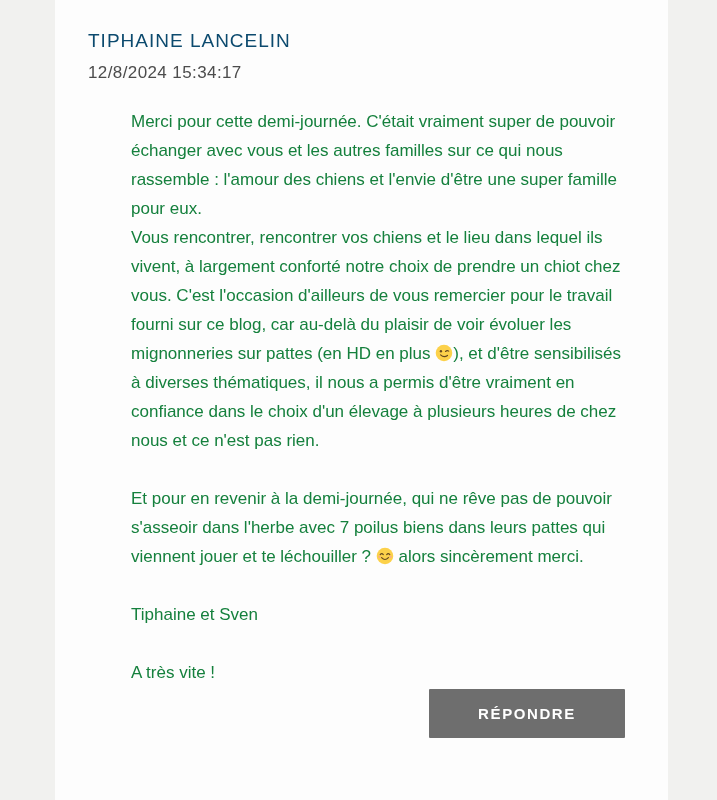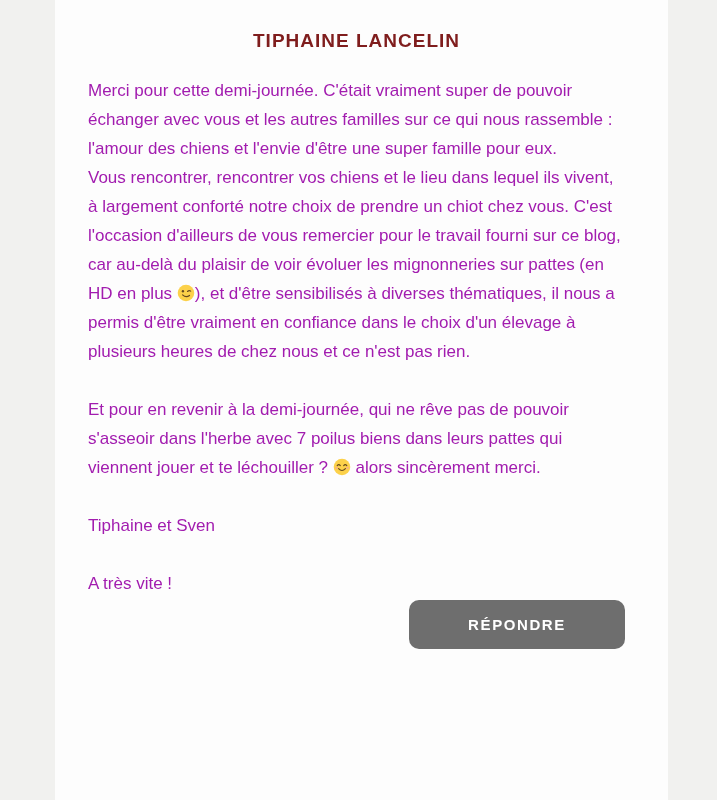--- a/index.html
+++ b/index.html
@@ -19,76 +19,77 @@
     left: 55px;
     top: 0;
     width: 613px;
     height: 800px;
     background: var(--card-bg, #fdfdfd);
     padding: 30px 43px 22px 33px;
   }
   .author-name {
     font-size: 19px;
     letter-spacing: 1px;
-    color: #7f1d1d;
-    font-weight: 700;
-    text-align: center;
+    color: #0c4a6e;
+    font-weight: 400;
   }
   .timestamp {
     margin-top: 11px;
     font-size: 17px;
     letter-spacing: 0.4px;
     color: #4c4c4c;
   }
   .message {
     margin-top: 24px;
     font-size: 17px;
     line-height: 29px;
-    color: #a21caf;
+    color: #15803d;
+    margin-left: 43px;
   }
   .message p.paragraph {
     margin: 0 0 29px 0;
     white-space: pre-line;
   }
   .message p.paragraph:last-child { margin-bottom: 0; }
   .emoji {
     display: inline-block;
     width: 18px;
     height: 18px;
     vertical-align: -3px;
   }
   .emoji svg { display: block; width: 100%; height: 100%; }
   .button-row {
     display: flex;
     justify-content: flex-end;
     margin-top: 2px;
   }
   .reply-button {
-    width: 216px;
+    width: 196px;
     height: 49px;
     display: flex;
     align-items: center;
     justify-content: center;
     background: var(--button-bg, #6e6e6e);
     color: var(--button-text, #ffffff);
     font-family: "Liberation Sans", sans-serif;
     font-size: 15px;
     font-weight: 700;
     letter-spacing: 1.6px;
     border: none;
-    border-radius: 10px;
+    border-radius: 1px;
     cursor: pointer;
   }
 </style>
 </head>
 <body>
 
 <div class="page">
   <div class="card">
     <div class="author-name">TIPHAINE LANCELIN</div>
+    <div class="timestamp">12/8/2024 15:34:17</div>
     <div class="message">
         <p class="paragraph">Merci pour cette demi-journée. C'était vraiment super de pouvoir échanger avec vous et les autres familles sur ce qui nous rassemble : l'amour des chiens et l'envie d'être une super famille pour eux.
 Vous rencontrer, rencontrer vos chiens et le lieu dans lequel ils vivent, à largement conforté notre choix de prendre un chiot chez vous. C'est l'occasion d'ailleurs de vous remercier pour le travail fourni sur ce blog, car au-delà du plaisir de voir évoluer les mignonneries sur pattes (en HD en plus <span class="emoji"><svg viewBox="0 0 20 20" xmlns="http://www.w3.org/2000/svg">
               <circle cx="10" cy="10" r="9.2" fill="#fcd14a"></circle>
               <circle cx="6.6" cy="8.1" r="1.3" fill="#66491f"></circle>
               <path d="M11.7 8.3 Q13.4 6.6 15.2 7.9" stroke="#66491f" stroke-width="1.3" fill="none" stroke-linecap="round"></path>
               <path d="M6.2 12.1 Q10 15.8 13.9 12.7" stroke="#66491f" stroke-width="1.3" fill="none" stroke-linecap="round"></path>
             </svg></span>), et d'être sensibilisés à diverses thématiques, il nous a permis d'être vraiment en confiance dans le choix d'un élevage à plusieurs heures de chez nous et ce n'est pas rien.</p>
         <p class="paragraph">Et pour en revenir à la demi-journée, qui ne rêve pas de pouvoir s'asseoir dans l'herbe avec 7 poilus biens dans leurs pattes qui viennent jouer et te léchouiller ? <span class="emoji"><svg viewBox="0 0 20 20" xmlns="http://www.w3.org/2000/svg">
               <circle cx="10" cy="10" r="9.2" fill="#fcd14a"></circle>

